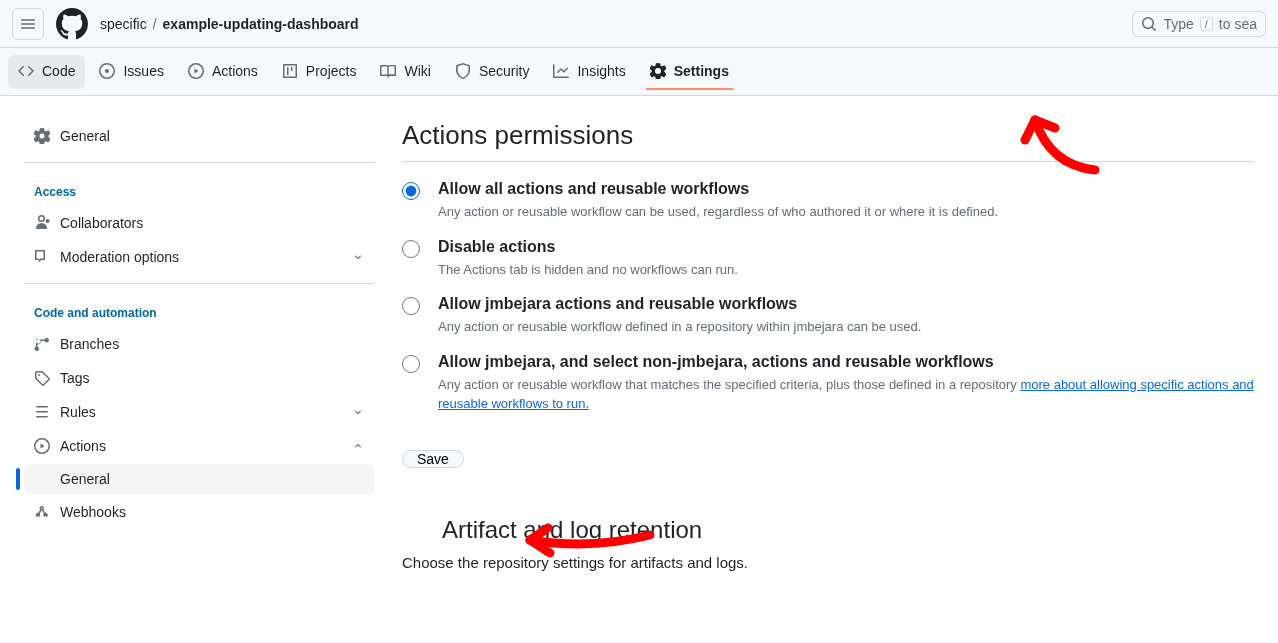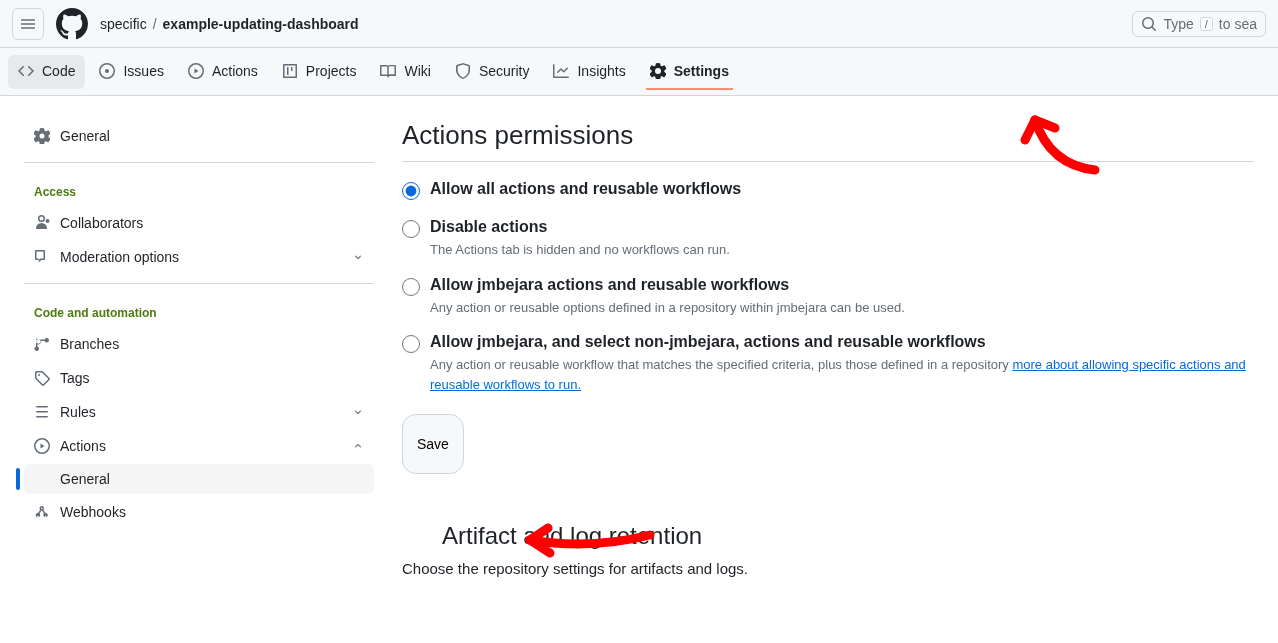--- a/index.html
+++ b/index.html
@@ -32,34 +32,34 @@
     .sidebar { width: 390px; padding: 0 16px 0 24px; }
     .main { flex: 1; padding: 0 24px 0 12px; }
 
     
     .side-item { display: flex; align-items: center; gap: 10px; padding: 8px 10px; font-size: 14px; color: #1f2328; border-radius: 6px; cursor: pointer; position: relative; margin-bottom: 2px; }
     .side-item .icon { color: #656d76; width: 16px; display: flex; justify-content: center; }
     .side-item .chevron { margin-left: auto; color: #656d76; }
     .side-sub { display: flex; align-items: center; padding: 7px 10px 7px 36px; font-size: 14px; color: #1f2328; border-radius: 6px; cursor: pointer; position: relative; margin-bottom: 2px; }
     .side-sub.selected { background: rgba(0,0,0,0.04); }
     .side-sub.selected::before { content: ""; position: absolute; left: -8px; top: 4px; bottom: 4px; width: 4px; background: #0969da; border-radius: 2px; }
-    .side-section-label { font-size: 12px; font-weight: 600; color: #4d7c0f; padding: 18px 10px 8px; }
+    .side-section-label { font-size: 12px; font-weight: 600; color: #0369a1; padding: 18px 10px 8px; }
     .side-divider { height: 1px; background: #d0d7de; margin: 10px 0 4px; }
 
     
     .page-title { font-size: 26px; font-weight: 400; margin-bottom: 10px; }
     .title-hr { border: none; border-bottom: 1px solid #d0d7de; margin-bottom: 18px; }
     .radio-group { margin-bottom: 20px; }
-    .radio-item { display: flex; align-items: flex-start; gap: 10px; margin-bottom: 16px; }
+    .radio-item { display: flex; align-items: flex-start; gap: 18px; margin-bottom: 16px; }
     .radio-input { width: 18px; height: 18px; margin-top: 2px; accent-color: #0969da; cursor: pointer; flex-shrink: 0; }
     .radio-body { flex: 1; }
     .radio-label { font-size: 16px; font-weight: 600; color: #1f2328; margin-bottom: 4px; cursor: pointer; }
     .radio-desc { font-size: 13px; color: #656d76; line-height: 1.5; }
     .radio-desc a { color: #0969da; text-decoration: underline; }
-    .save-btn { padding: 21px 14px; font-size: 14px; font-weight: 500; background: #f6f8fa; border: 1px solid #d0d7de; border-radius: 14px; cursor: pointer; }
+    .save-btn { padding: 0 14px; font-size: 14px; font-weight: 500; background: #f6f8fa; border: 1px solid #d0d7de; border-radius: 14px; cursor: pointer; margin-top: 16px; }
     .section-title { font-size: 24px; font-weight: 400; margin-top: 48px; margin-bottom: 6px; margin-left: 40px; }
     .section-desc { font-size: 15px; color: #1f2328; margin-top: 10px; }
 
     
     .arrow { position: absolute; pointer-events: none; }
     .arrow svg path { stroke: #ff0000; stroke-width: 9; fill: none; stroke-linecap: round; }
 
     svg { display: block; }
   </style>
 </head>
@@ -275,34 +275,35 @@
 
   <div class="main">
     <h2 class="page-title">Actions permissions</h2>
     <hr class="title-hr">
 
     <div class="radio-group">
       <div class="radio-item">
         <input type="radio" class="radio-input" name="perm" checked="" style="">
         <div class="radio-body">
           <div class="radio-label">Allow all actions and reusable workflows</div>
+          <div class="radio-desc">Any action or reusable workflow can be used, regardless of who authored it or where it is defined.</div>
         </div>
       </div>
       <div class="radio-item">
         <input type="radio" class="radio-input" name="perm" style="">
         <div class="radio-body">
           <div class="radio-label">Disable actions</div>
           <div class="radio-desc">The Actions tab is hidden and no workflows can run.</div>
         </div>
       </div>
       <div class="radio-item">
         <input type="radio" class="radio-input" name="perm" style="">
         <div class="radio-body">
           <div class="radio-label">Allow jmbejara actions and reusable workflows</div>
-          <div class="radio-desc">Any action or reusable options defined in a repository within jmbejara can be used.</div>
+          <div class="radio-desc">Any action or reusable workflow defined in a repository within jmbejara can be used.</div>
         </div>
       </div>
       <div class="radio-item">
         <input type="radio" class="radio-input" name="perm" style="">
         <div class="radio-body">
           <div class="radio-label">Allow jmbejara, and select non-jmbejara, actions and reusable workflows</div>
           <div class="radio-desc">
             <span>Any action or reusable workflow that matches the specified criteria, plus those defined in a repository </span>
             <a href="#">more about allowing specific actions and reusable workflows to run.</a>
           </div>

